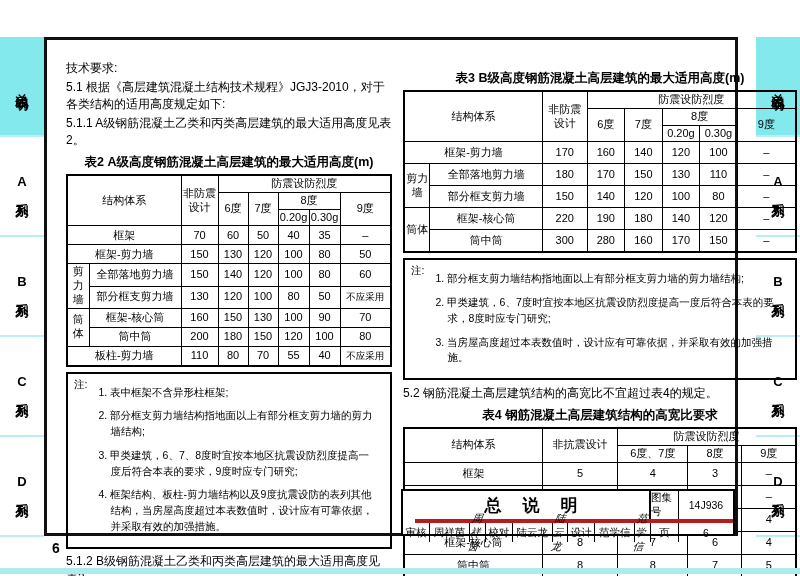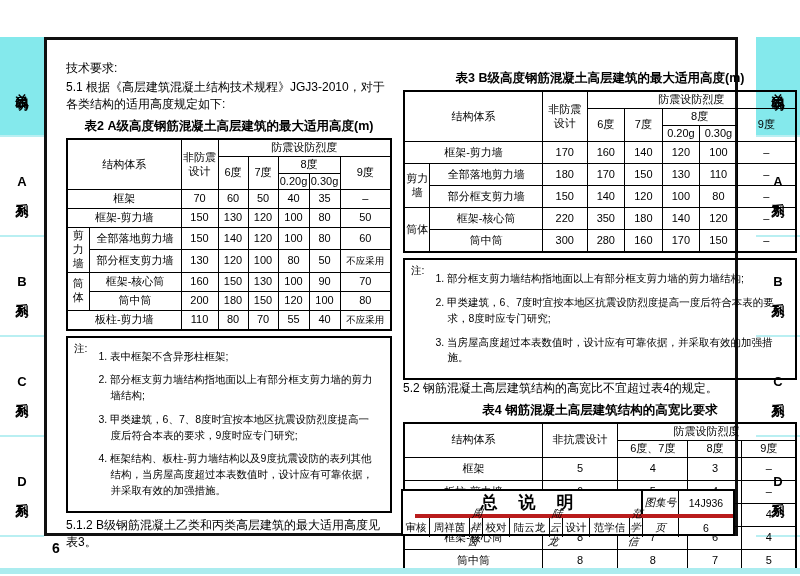--- a/index.html
+++ b/index.html
@@ -47,21 +47,21 @@
   .tblock{position:absolute;left:401px;top:489px;width:334px;height:47px;
           border:2px solid #000;box-sizing:border-box;background:#fff;
           display:flex;flex-direction:column;}
   .tb-row1{display:flex;flex:1;border-bottom:4px solid #b91c1c;margin-left:12px;}
   .tb-row2{display:flex;height:19px;}
   .tb-title{flex:1;display:flex;align-items:center;justify-content:center;
             font-size:17px;font-weight:bold;letter-spacing:2px;border-right:2px solid #000;}
   .tb-cell{display:flex;align-items:center;justify-content:center;
            font-size:10.5px;border-right:1.5px solid #000;box-sizing:border-box;}
   .tb-cell.last{border-right:none;}
-  .w-atlas{width:36px;font-style:italic;}
+  .w-atlas{width:28px;}
   .w-num{width:54px;}
   .w-role{width:27px;}
   .w-name{width:40px;}
   .w-sig{flex:1;}
   .sig{font-style:italic;font-family:"DejaVu Serif",serif;transform:skewX(-8deg);}
 </style>
 </head>
 <body>
 
 <div class="sidebar left">
@@ -98,20 +98,21 @@
   <div class="tab">
       <span>D系列</span>
     </div>
 </div>
 
 <div class="frame"></div>
 
 <div class="col col-left">
   <p class="body">技术要求:</p>
   <p class="body">5.1 根据《高层建筑混凝土结构技术规程》JGJ3-2010，对于各类结构的适用高度规定如下:</p>
+  <p class="body">5.1.1 A级钢筋混凝土乙类和丙类高层建筑的最大适用高度见表2。</p>
 
   <div class="tbl-title">表2 A级高度钢筋混凝土高层建筑的最大适用高度(m)</div>
 
   <table class="t t2">
     <colgroup>
         <col style="width:22px">
         <col style="width:92px">
         <col style="width:37px">
         <col style="width:30px">
         <col style="width:30px">
@@ -271,21 +272,21 @@
           <td>140</td>
           <td>120</td>
           <td>100</td>
           <td>80</td>
           <td>–</td>
     </tr>
     <tr>
       <td rowspan="2" class="vert">筒体</td>
       <td>框架-核心筒</td>
       <td>220</td>
-          <td>350</td>
+          <td>190</td>
           <td>180</td>
           <td>140</td>
           <td>120</td>
           <td>–</td>
     </tr>
     <tr>
       <td>筒中筒</td>
       <td>300</td>
           <td>280</td>
           <td>160</td>
@@ -298,21 +299,21 @@
 
   <div class="notes">
     <div class="lbl">注:</div>
     <div class="nlist">
       <p>1. 部分框支剪力墙结构指地面以上有部分框支剪力墙的剪力墙结构;</p>
       <p>2. 甲类建筑，6、7度时宜按本地区抗震设防烈度提高一度后符合本表的要求，8度时应专门研究;</p>
       <p>3. 当房屋高度超过本表数值时，设计应有可靠依据，并采取有效的加强措施。</p>
     </div>
   </div>
 
-  <p class="body" style="">5.2 钢筋混凝土高层建筑结构的高宽比不宜超过表4的规定。</p>
+  <p class="body" style="margin-top:5px">5.2 钢筋混凝土高层建筑结构的高宽比不宜超过表4的规定。</p>
 
   <div class="tbl-title">表4 钢筋混凝土高层建筑结构的高宽比要求</div>
 
   <table class="t t4">
     <colgroup>
         <col style="width:118px">
         <col style="width:64px">
         <col style="width:60px">
         <col style="width:46px">
         <col style="width:46px">

